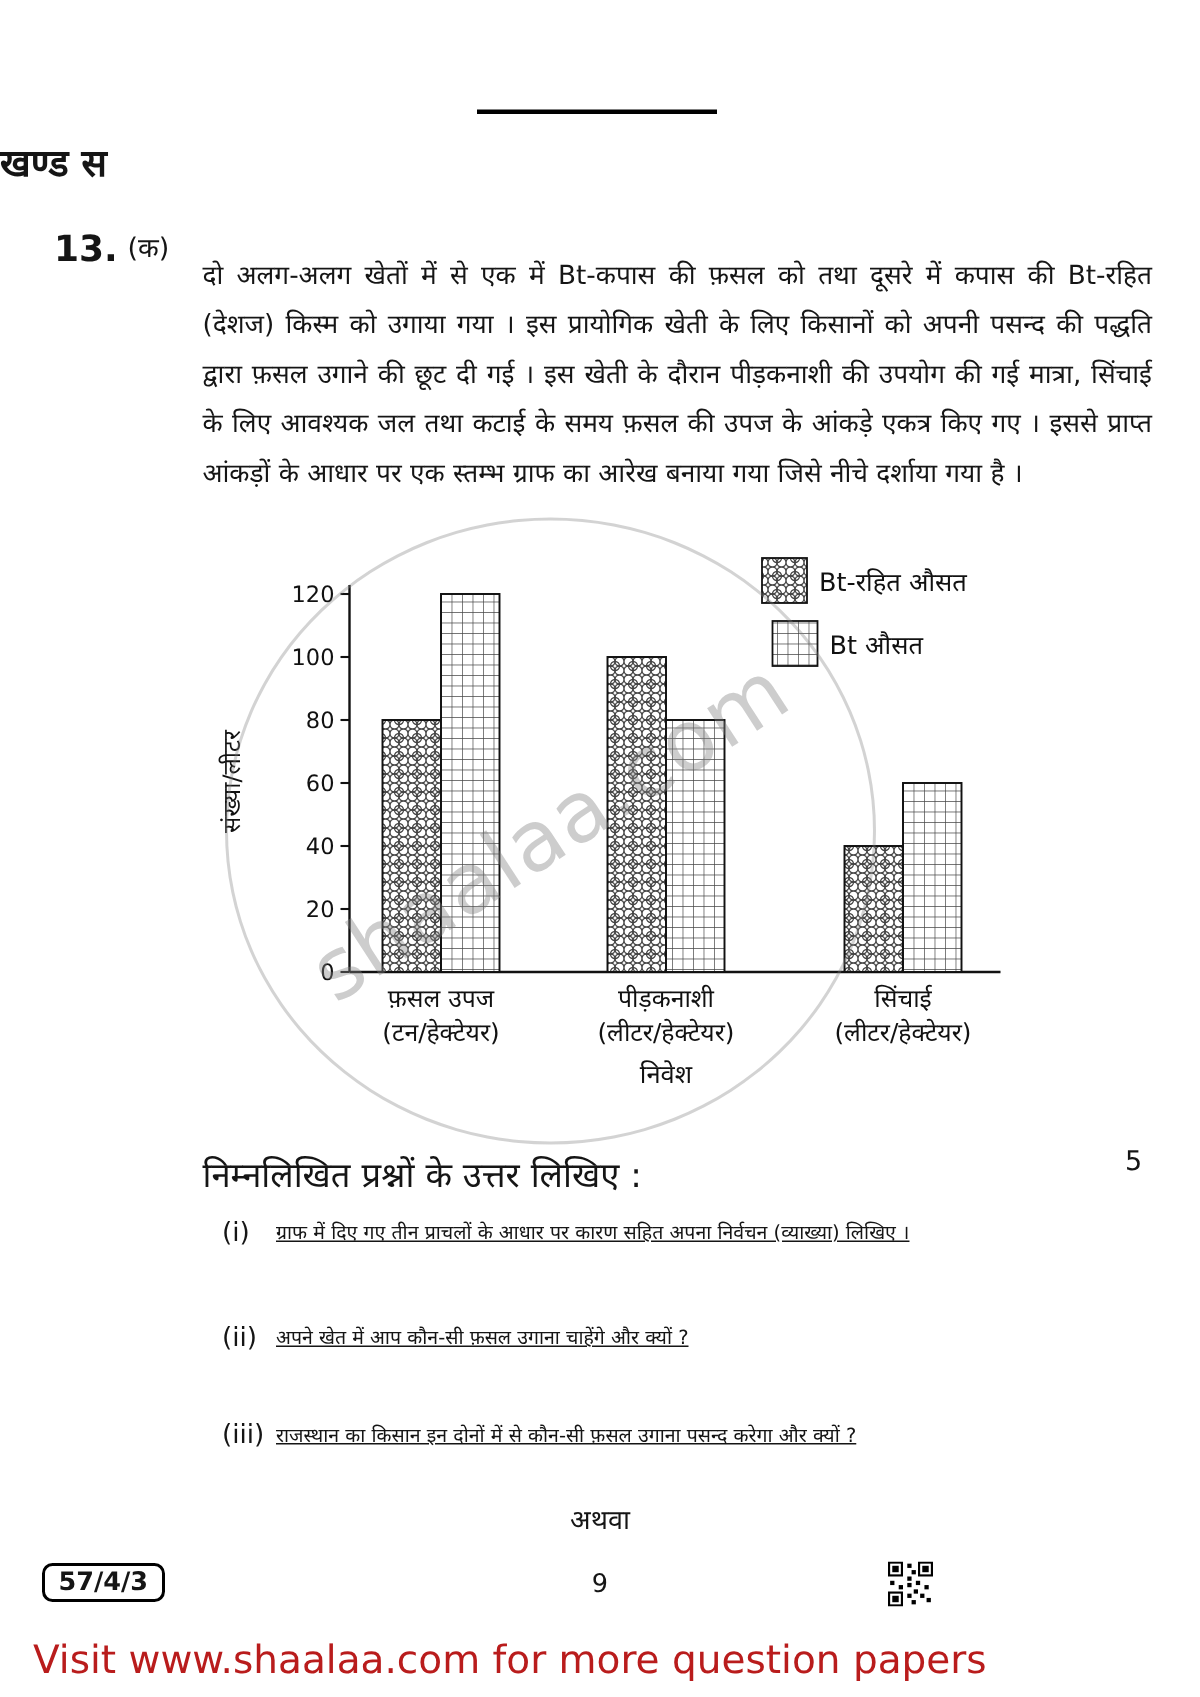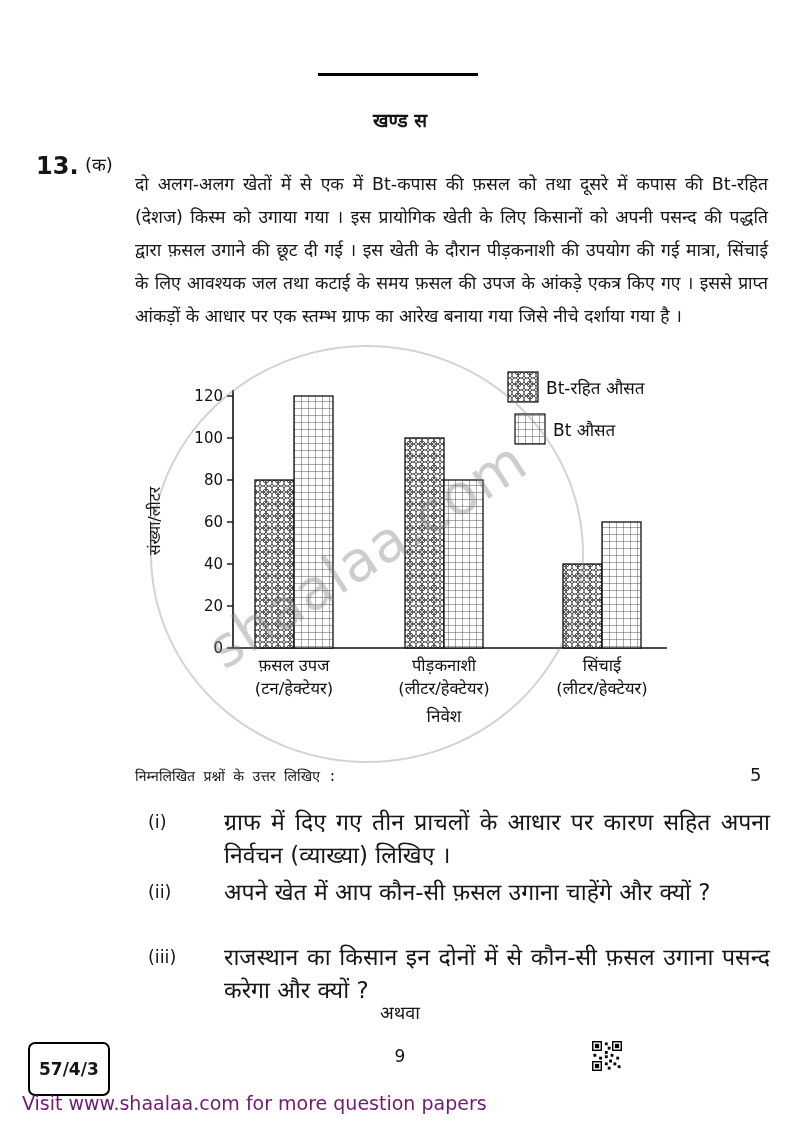--- a/index.html
+++ b/index.html
@@ -10,22 +10,22 @@
     font-family:"DejaVu Sans", sans-serif;
     color:#151515;
     overflow:hidden;
   }
 
   .top-rule {
     position:absolute; left:318px; top:73px; width:160px;
     border-top:3px solid #000;
   }
   .section-title {
-    position:absolute; top:107px; left:0; width:100%;
-    text-align:center; font-weight:bold; font-size:19px;
+    position:absolute; top:90px; left:0; width:100%;
+    font-weight:bold; font-size:25px;
   }
 
   .q-number {
     position:absolute; left:36px; top:152px;
     font-weight:bold; font-size:24px;
   }
   .q-part {
     position:absolute; left:85px; top:152px;
     font-size:18px;
   }
@@ -49,51 +49,50 @@
   }
   .watermark span {
     transform:rotate(-33deg);
     font-size:56px; letter-spacing:1px;
     color:rgba(130,130,130,0.40);
     white-space:nowrap;
   }
 
   .followup-intro {
     position:absolute; left:135px; top:766px;
-    font-size:14px;
-    font-family:Liberation Mono, monospace;
+    font-size:23px;
   }
   .marks {
     position:absolute; left:750px; top:764px;
     font-size:18px;
   }
 
   .sub-q { position:absolute; left:148px; width:622px; }
   .sub-q-label { position:absolute; left:0; top:0; font-size:17.5px; line-height:33px; }
-  .sub-q-text { margin-left:76px; font-size:23px; line-height:33px; text-align:justify; }
+  .sub-q-text { margin-left:36px; font-size:13px; line-height:33px; text-align:justify;text-decoration:underline; }
 
   .or-label {
     position:absolute; top:1000px; left:0; width:100%;
     text-align:center; font-weight:normal; font-size:18px;
   }
 
   .paper-code {
     position:absolute; left:28px; top:1042px;
     border:2px solid #000; border-radius:7px;
-    padding:15px 9px; font-size:17px; font-weight:600;
+    padding:1px 9px; font-size:17px; font-weight:600;
   }
   .page-number {
     position:absolute; top:1046px; left:0; width:100%;
     text-align:center; font-size:17px;
   }
   .qr { position:absolute; left:592px; top:1041px; }
 
   .footer-text {
     position:absolute; left:22px; top:1092px;
-    font-size:19px; color:#701a75;text-align:right;
+    font-size:26px; color:#b91c1c;text-align:right;
   }
 </style>
 </head>
 <body>
 
 <div class="top-rule"></div>
 
 <div class="section-title">खण्ड स</div>
 
 <div class="q-number">13.</div>

